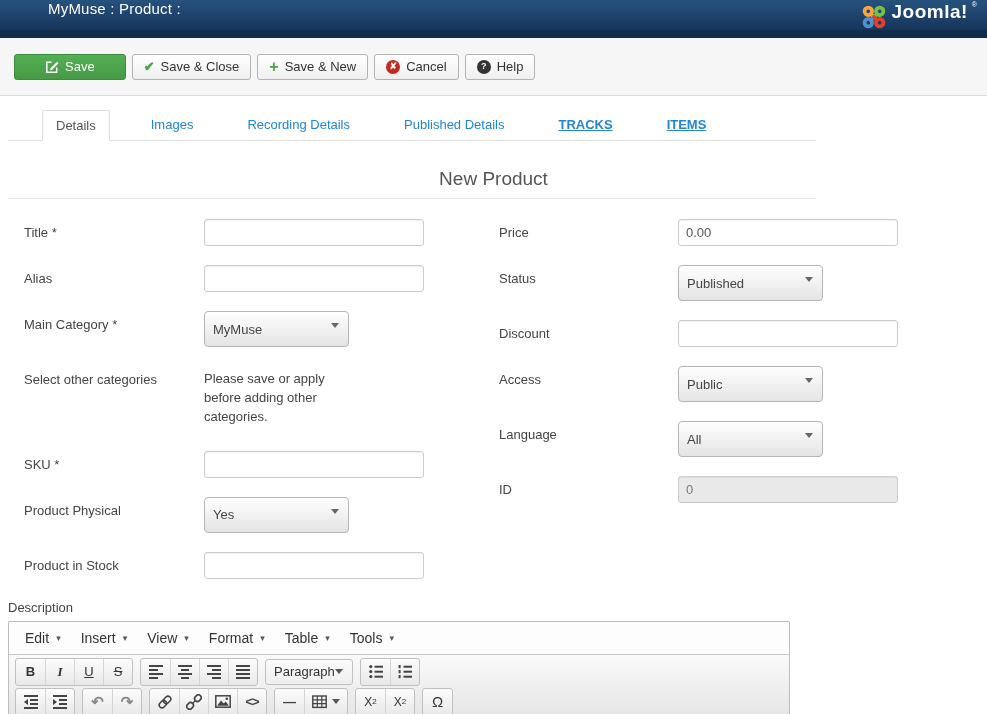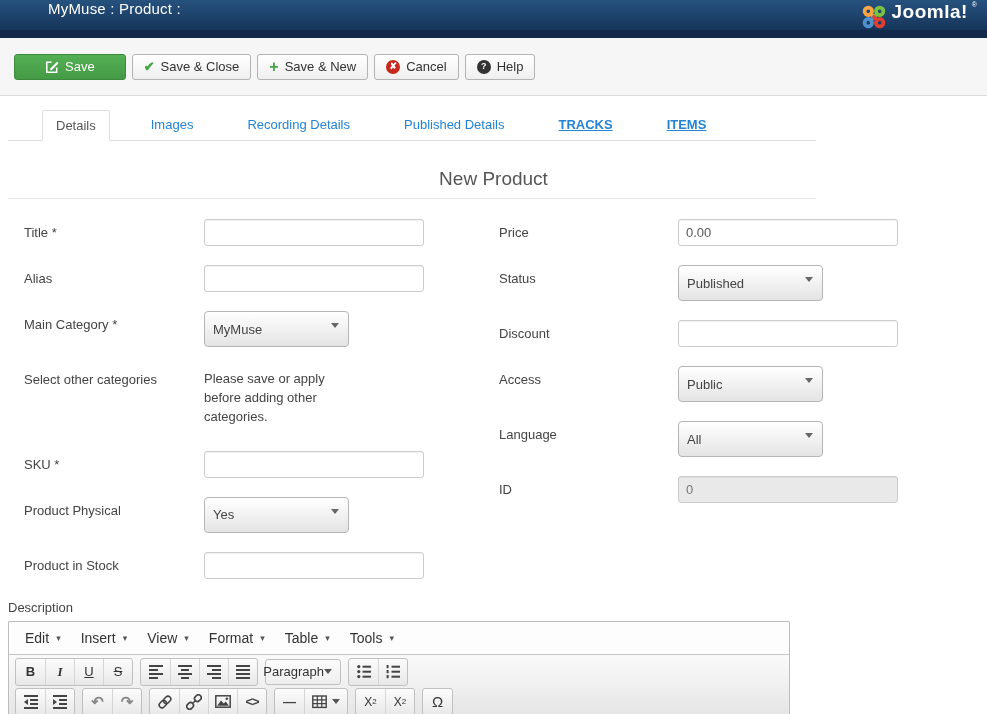--- a/index.html
+++ b/index.html
@@ -75,21 +75,21 @@
              background:linear-gradient(#fcfcfc,#e8e8e8); }
   .mce-btn { width:29px; height:26px; display:inline-flex; align-items:center; justify-content:center;
              border:none; border-left:1px solid #d5d5d5; background:transparent; cursor:pointer;
              font-family:inherit; font-size:13px; color:#333; }
   .mce-btn:first-child { border-left:none; }
   .mce-btn.wide { width:auto; padding:0 7px; gap:5px; }
   .mce-btn-b { font-weight:bold; }
   .mce-btn-i { font-style:italic; font-family:"Liberation Serif", serif; font-weight:bold; }
   .mce-btn-u { text-decoration:underline; }
   .mce-btn-s { text-decoration:line-through; }
-  .mce-listbox { display:inline-flex; align-items:center; justify-content:flex-end; width:76px; height:26px;
+  .mce-listbox { display:inline-flex; align-items:center; justify-content:flex-start; width:88px; height:26px;
                  border:1px solid #c0c0c0; border-radius:3px; background:linear-gradient(#fcfcfc,#eeeeee);
                  padding:0 8px; margin-right:7px; font-size:13px; color:#333; cursor:pointer; }
   .tri-down { width:0; height:0; border-left:4px solid transparent; border-right:4px solid transparent; border-top:5px solid #555; }
   .glyph { color:#444; }
   .glyph-arrow { font-size:15px; color:#888; font-weight:bold; }
   .glyph-code { font-weight:bold; letter-spacing:-1px; }
   .glyph-hr { font-weight:bold; }
   .glyph-xs { font-size:12px; }
   .glyph-xs sub, .glyph-xs sup { font-size:8px; }
   .glyph-omega { font-size:15px; }

